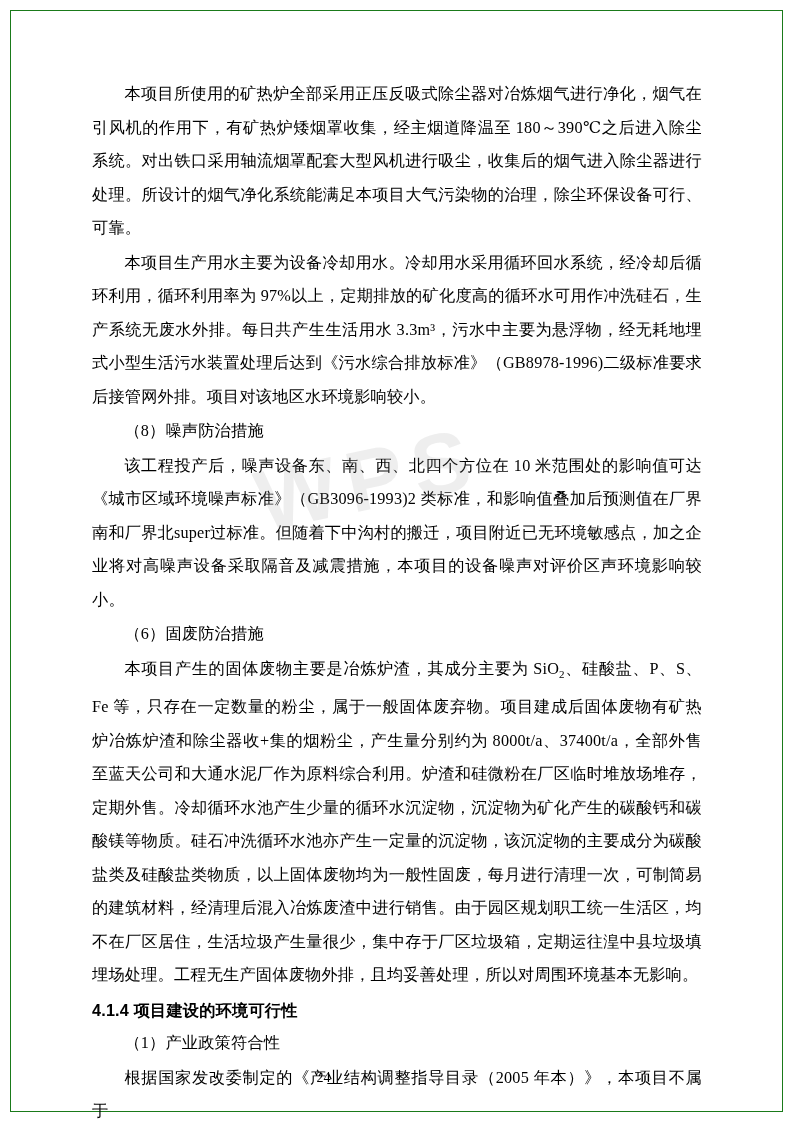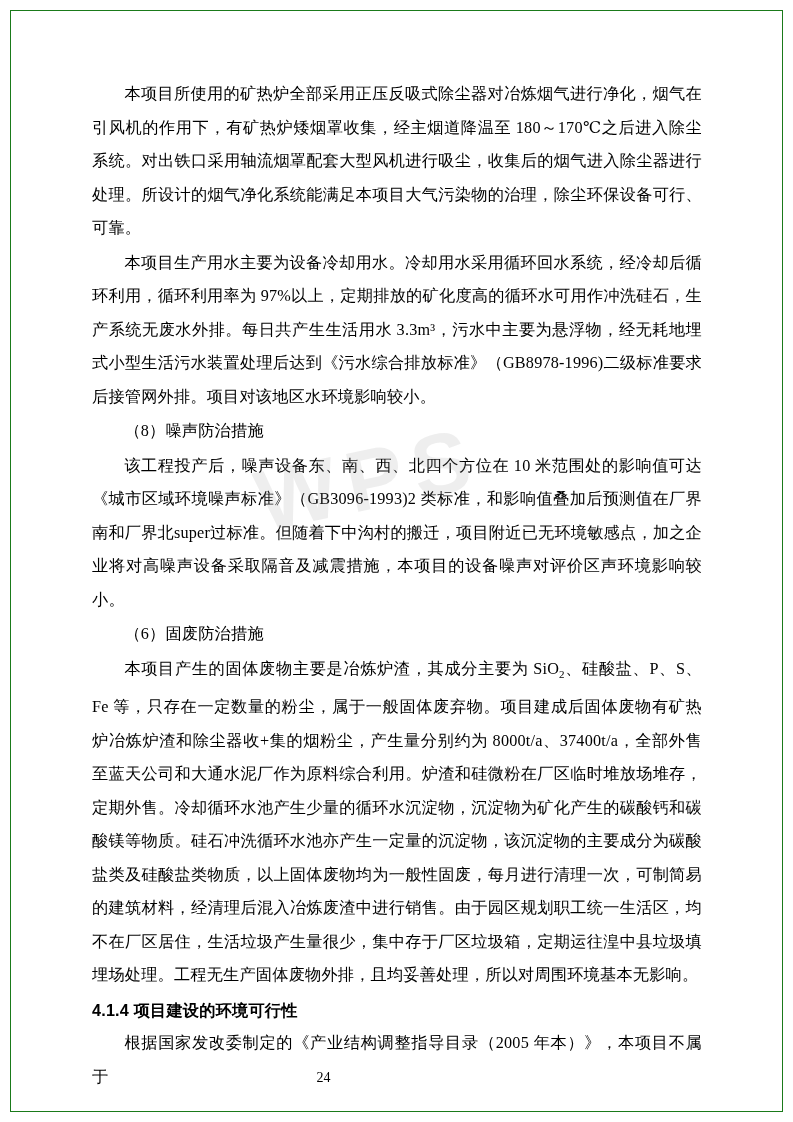--- a/index.html
+++ b/index.html
@@ -86,27 +86,28 @@
     font-family: "Liberation Serif", serif;
   }
 </style>
 </head>
 <body>
 
 <div class="page">
   <div class="page-border"></div>
 
   <div class="content">
-    <p class="indent">本项目所使用的矿热炉全部采用正压反吸式除尘器对冶炼烟气进行净化，烟气在引风机的作用下，有矿热炉矮烟罩收集，经主烟道降温至 180～170℃之后进入除尘系统。对出铁口采用轴流烟罩配套大型风机进行吸尘，收集后的烟气进入除尘器进行处理。所设计的烟气净化系统能满足本项目大气污染物的治理，除尘环保设备可行、可靠。</p>
+    <p class="indent">本项目所使用的矿热炉全部采用正压反吸式除尘器对冶炼烟气进行净化，烟气在引风机的作用下，有矿热炉矮烟罩收集，经主烟道降温至 180～390℃之后进入除尘系统。对出铁口采用轴流烟罩配套大型风机进行吸尘，收集后的烟气进入除尘器进行处理。所设计的烟气净化系统能满足本项目大气污染物的治理，除尘环保设备可行、可靠。</p>
     <p class="indent">本项目生产用水主要为设备冷却用水。冷却用水采用循环回水系统，经冷却后循环利用，循环利用率为 97%以上，定期排放的矿化度高的循环水可用作冲洗硅石，生产系统无废水外排。每日共产生生活用水 3.3m³，污水中主要为悬浮物，经无耗地埋式小型生活污水装置处理后达到《污水综合排放标准》（GB8978-1996)二级标准要求后接管网外排。项目对该地区水环境影响较小。</p>
     <p class="indent">（8）噪声防治措施</p>
     <p class="indent">该工程投产后，噪声设备东、南、西、北四个方位在 10 米范围处的影响值可达《城市区域环境噪声标准》（GB3096-1993)2 类标准，和影响值叠加后预测值在厂界南和厂界北super过标准。但随着下中沟村的搬迁，项目附近已无环境敏感点，加之企业将对高噪声设备采取隔音及减震措施，本项目的设备噪声对评价区声环境影响较小。</p>
     <p class="indent">（6）固废防治措施</p>
     <p class="indent"><span>本项目产生的固体废物主要是冶炼炉渣，其成分主要为 SiO</span><span class="sub">2</span><span>、硅酸盐、P、S、Fe 等，只存在一定数量的粉尘，属于一般固体废弃物。项目建成后固体废物有矿热炉冶炼炉渣和除尘器收+集的烟粉尘，产生量分别约为 8000t/a、37400t/a，全部外售至蓝天公司和大通水泥厂作为原料综合利用。炉渣和硅微粉在厂区临时堆放场堆存，定期外售。冷却循环水池产生少量的循环水沉淀物，沉淀物为矿化产生的碳酸钙和碳酸镁等物质。硅石冲洗循环水池亦产生一定量的沉淀物，该沉淀物的主要成分为碳酸盐类及硅酸盐类物质，以上固体废物均为一般性固废，每月进行清理一次，可制简易的建筑材料，经清理后混入冶炼废渣中进行销售。由于园区规划职工统一生活区，均不在厂区居住，生活垃圾产生量很少，集中存于厂区垃圾箱，定期运往湟中县垃圾填埋场处理。工程无生产固体废物外排，且均妥善处理，所以对周围环境基本无影响。</span></p>
     <p class="heading">4.1.4 项目建设的环境可行性</p>
+    <p class="indent">（1）产业政策符合性</p>
     <p class="indent">根据国家发改委制定的《产业结构调整指导目录（2005 年本）》，本项目不属于</p>
   </div>
 
   <div class="watermark">
     <div class="watermark-text">WPS</div>
   </div>
 
   <div class="page-number">24</div>
 </div>
 

